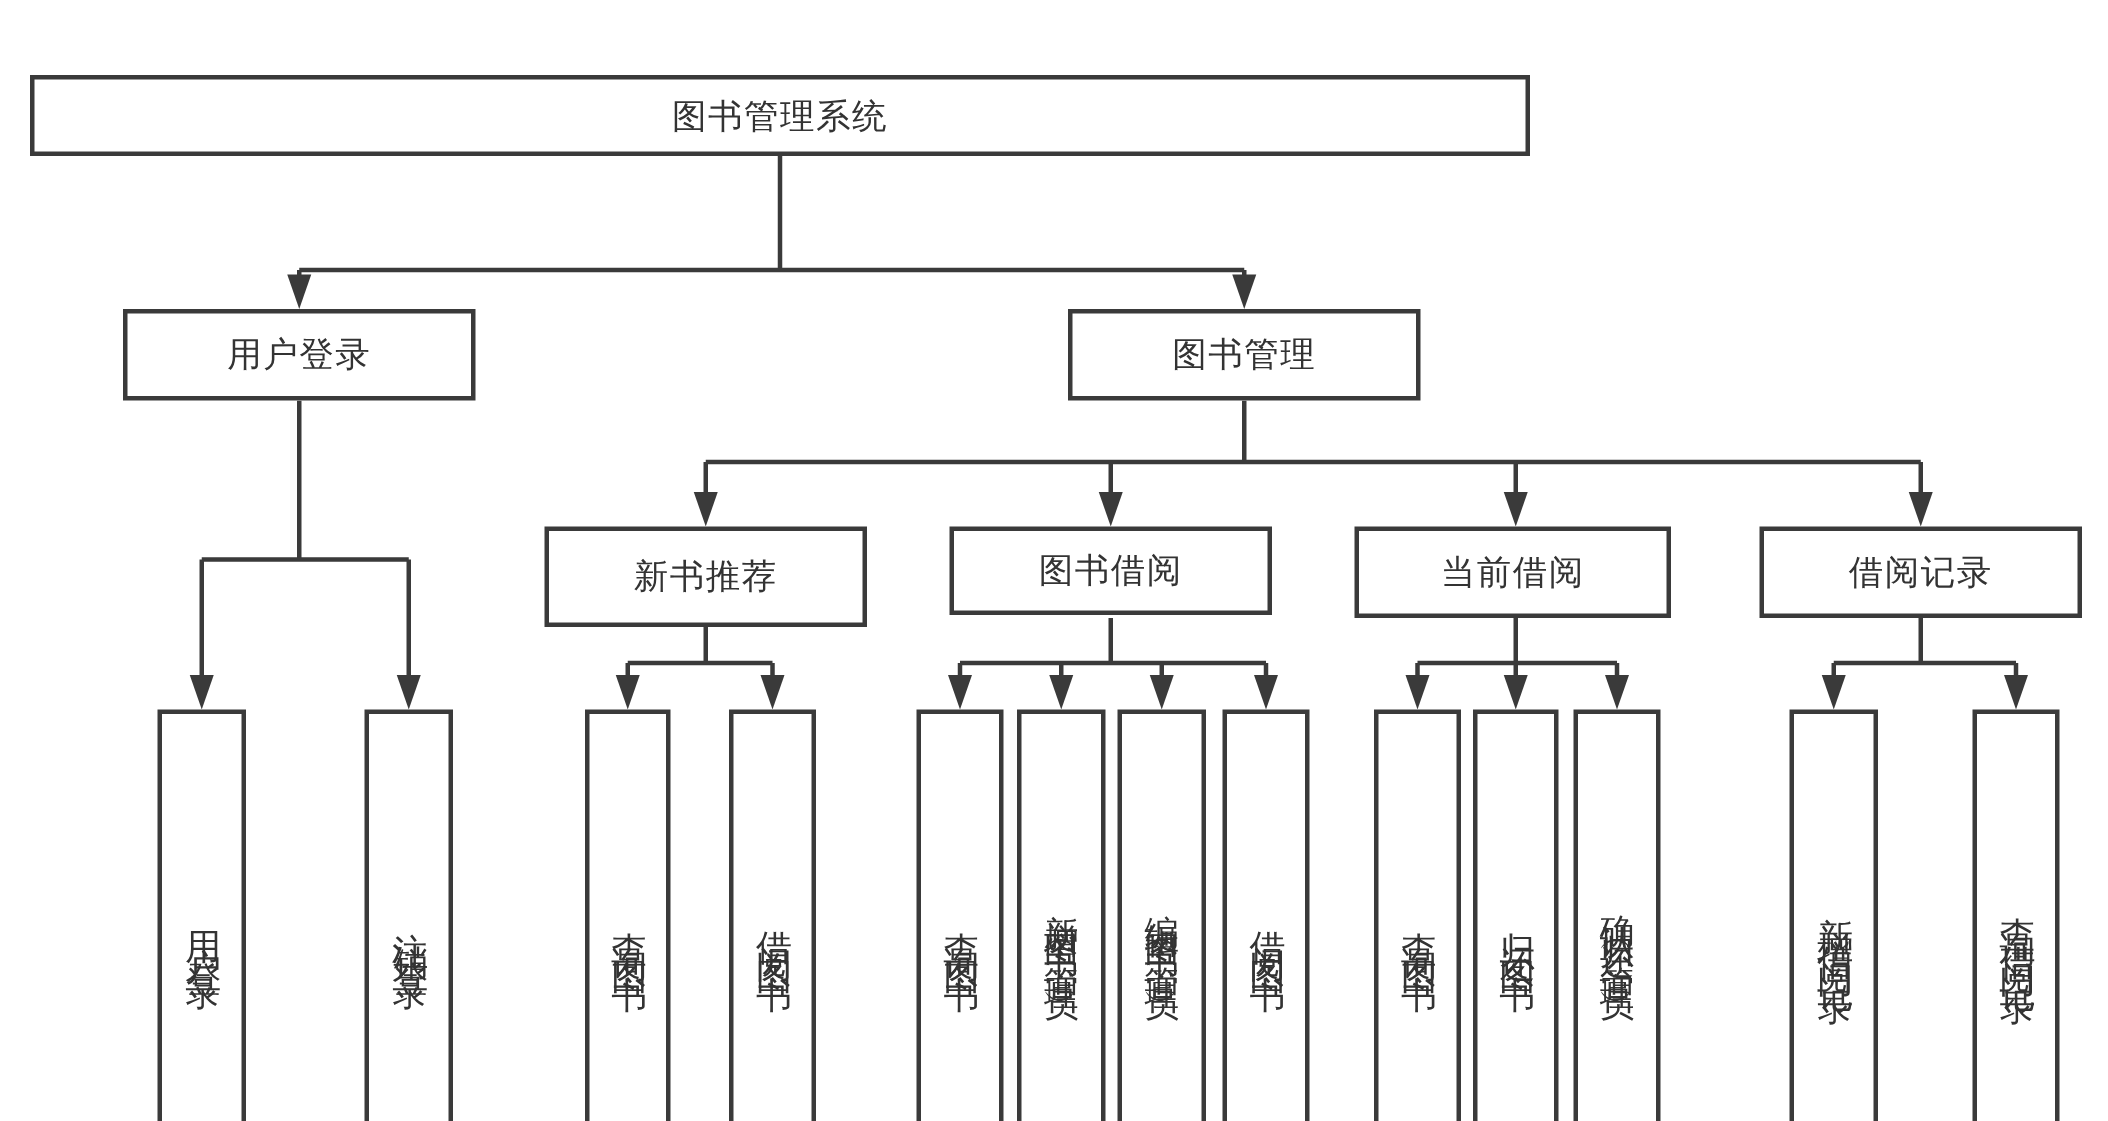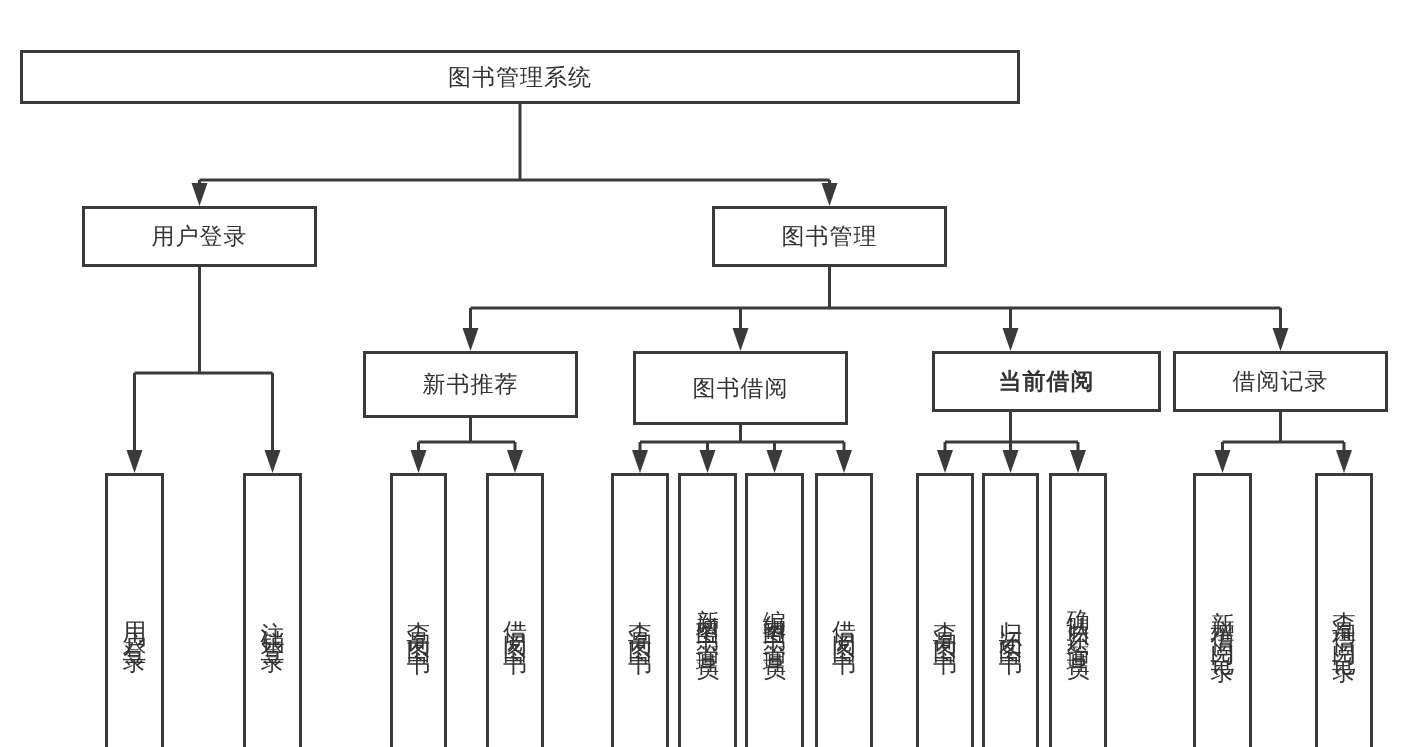--- a/index.html
+++ b/index.html
@@ -105,24 +105,24 @@
   <div class="node h" style="left:82px;top:170px;width:235px;height:61px;">
     <span class="label">用户登录</span>
   </div>
   <div class="node h" style="left:712px;top:170px;width:235px;height:61px;">
     <span class="label">图书管理</span>
   </div>
 
   <div class="node h" style="left:363px;top:315px;width:215px;height:67px;">
     <span class="label">新书推荐</span>
   </div>
-  <div class="node h" style="left:633px;top:315px;width:215px;height:74px;">
+  <div class="node h" style="left:633px;top:315px;width:215px;height:59px;">
     <span class="label">图书借阅</span>
   </div>
-  <div class="node h" style="left:932px;top:315px;width:229px;height:61px;font-weight:bold;">
+  <div class="node h" style="left:903px;top:315px;width:211px;height:61px;">
     <span class="label">当前借阅</span>
   </div>
   <div class="node h" style="left:1173px;top:315px;width:215px;height:61px;">
     <span class="label">借阅记录</span>
   </div>
 
   <div class="node v" style="left:105px;top:437px;width:59px;height:298px;">
     <span class="label">用户登录</span>
   </div>
   <div class="node v" style="left:243px;top:437px;width:59px;height:298px;">

